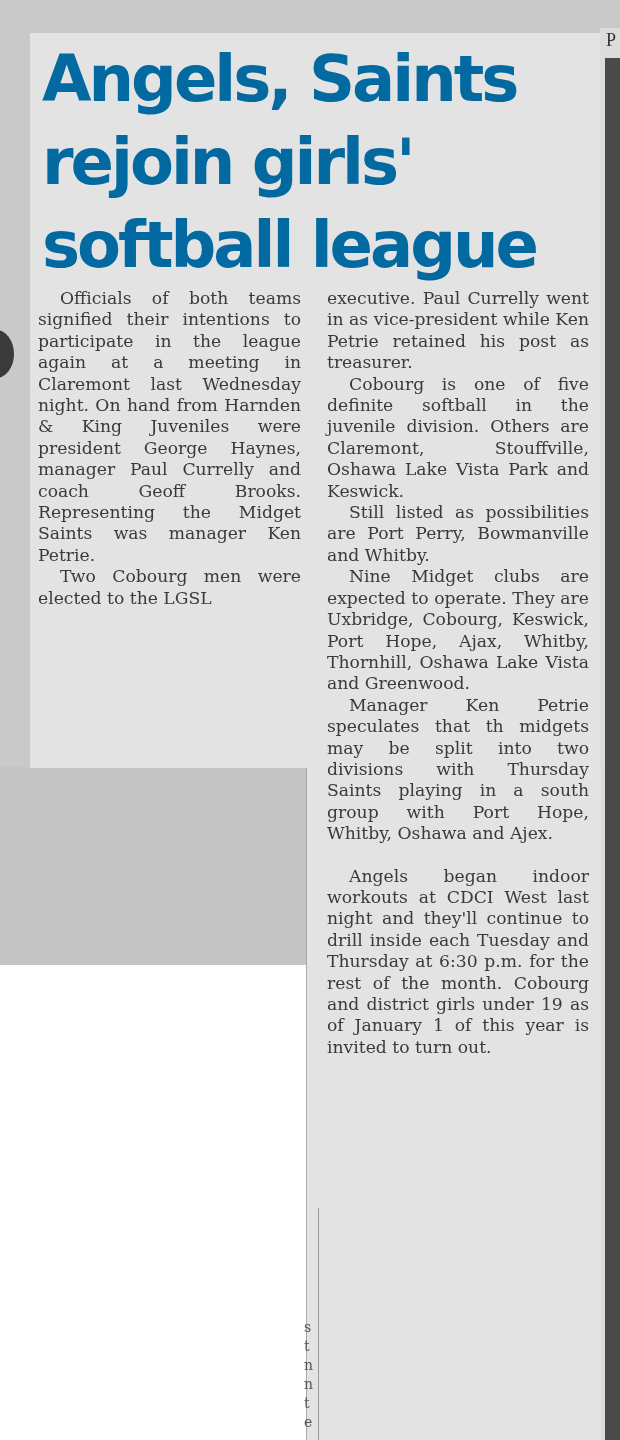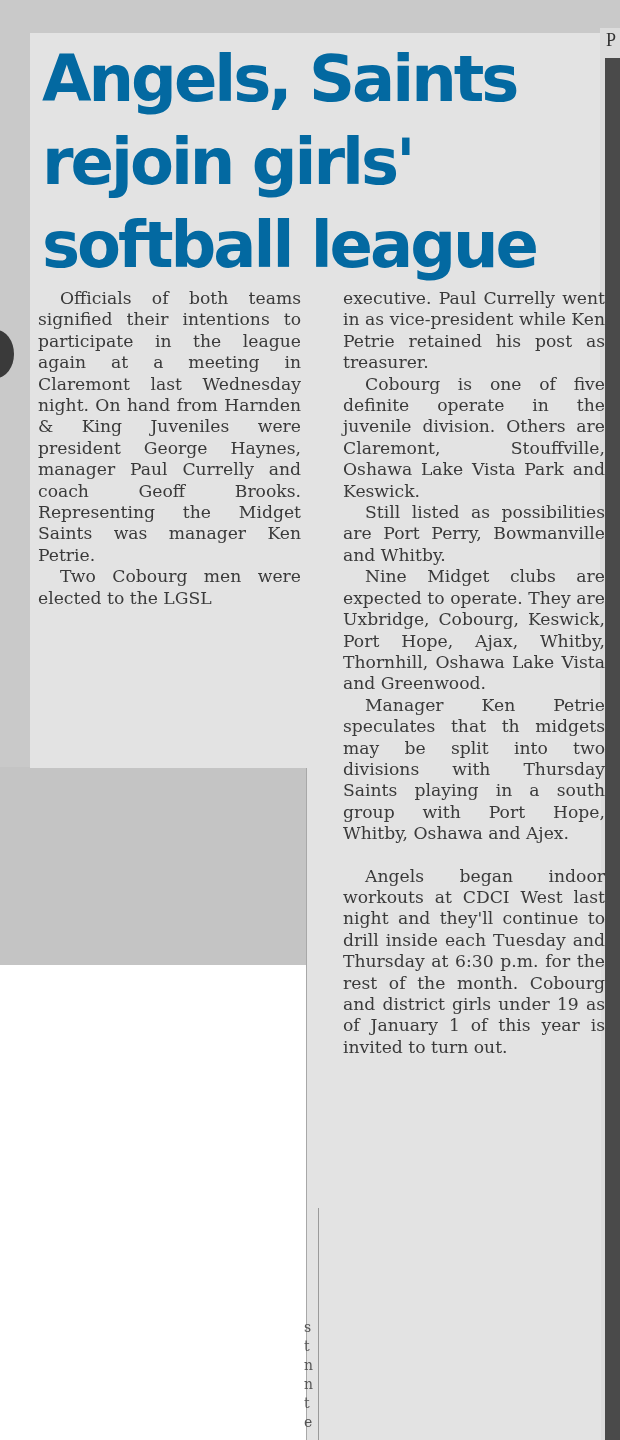--- a/index.html
+++ b/index.html
@@ -93,21 +93,21 @@
       font-size: 17.2px;
       line-height: 21.4px;
       color: #3a3a3a;
       text-align: justify;
     }
     .col-left {
       left: 38px; top: 288px;
       width: 263px;
     }
     .col-right {
-      left: 343px; top: 288px;
+      left: 327px; top: 288px;
       width: 262px;
     }
     .col p {
       margin: 0;
       text-indent: 22px;
     }
     .col p.cont {
       text-indent: 0;
     }
     .col p.spaced {
@@ -147,21 +147,21 @@
 
 <h1 class="headline">Angels, Saints rejoin girls' softball league</h1>
 
 <div class="col col-left">
   <p>Officials of both teams signified their intentions to participate in the league again at a meeting in Claremont last Wednesday night. On hand from Harnden &amp; King Juveniles were president George Haynes, manager Paul Currelly and coach Geoff Brooks. Representing the Midget Saints was manager Ken Petrie.</p>
   <p>Two Cobourg men were elected to the LGSL</p>
 </div>
 
 <div class="col col-right">
   <p class="cont">executive. Paul Currelly went in as vice-president while Ken Petrie retained his post as treasurer.</p>
-  <p>Cobourg is one of five definite operate in the juvenile division. Others are Claremont, Stouffville, Oshawa Lake Vista Park and Keswick.</p>
+  <p>Cobourg is one of five definite softball in the juvenile division. Others are Claremont, Stouffville, Oshawa Lake Vista Park and Keswick.</p>
   <p>Still listed as possibilities are Port Perry, Bowmanville and Whitby.</p>
   <p>Nine Midget clubs are expected to operate. They are Uxbridge, Cobourg, Keswick, Port Hope, Ajax, Whitby, Thornhill, Oshawa Lake Vista and Greenwood.</p>
   <p>Manager Ken Petrie speculates that th midgets may be split into two divisions with Thursday Saints playing in a south group with Port Hope, Whitby, Oshawa and Ajex.</p>
   <p class="spaced">Angels began indoor workouts at CDCI West last night and they'll continue to drill inside each Tuesday and Thursday at 6:30 p.m. for the rest of the month. Cobourg and district girls under 19 as of January 1 of this year is invited to turn out.</p>
 </div>
 
 <div class="col-divider"></div>
 
 <div class="margin-letters">
   <div>s</div>

